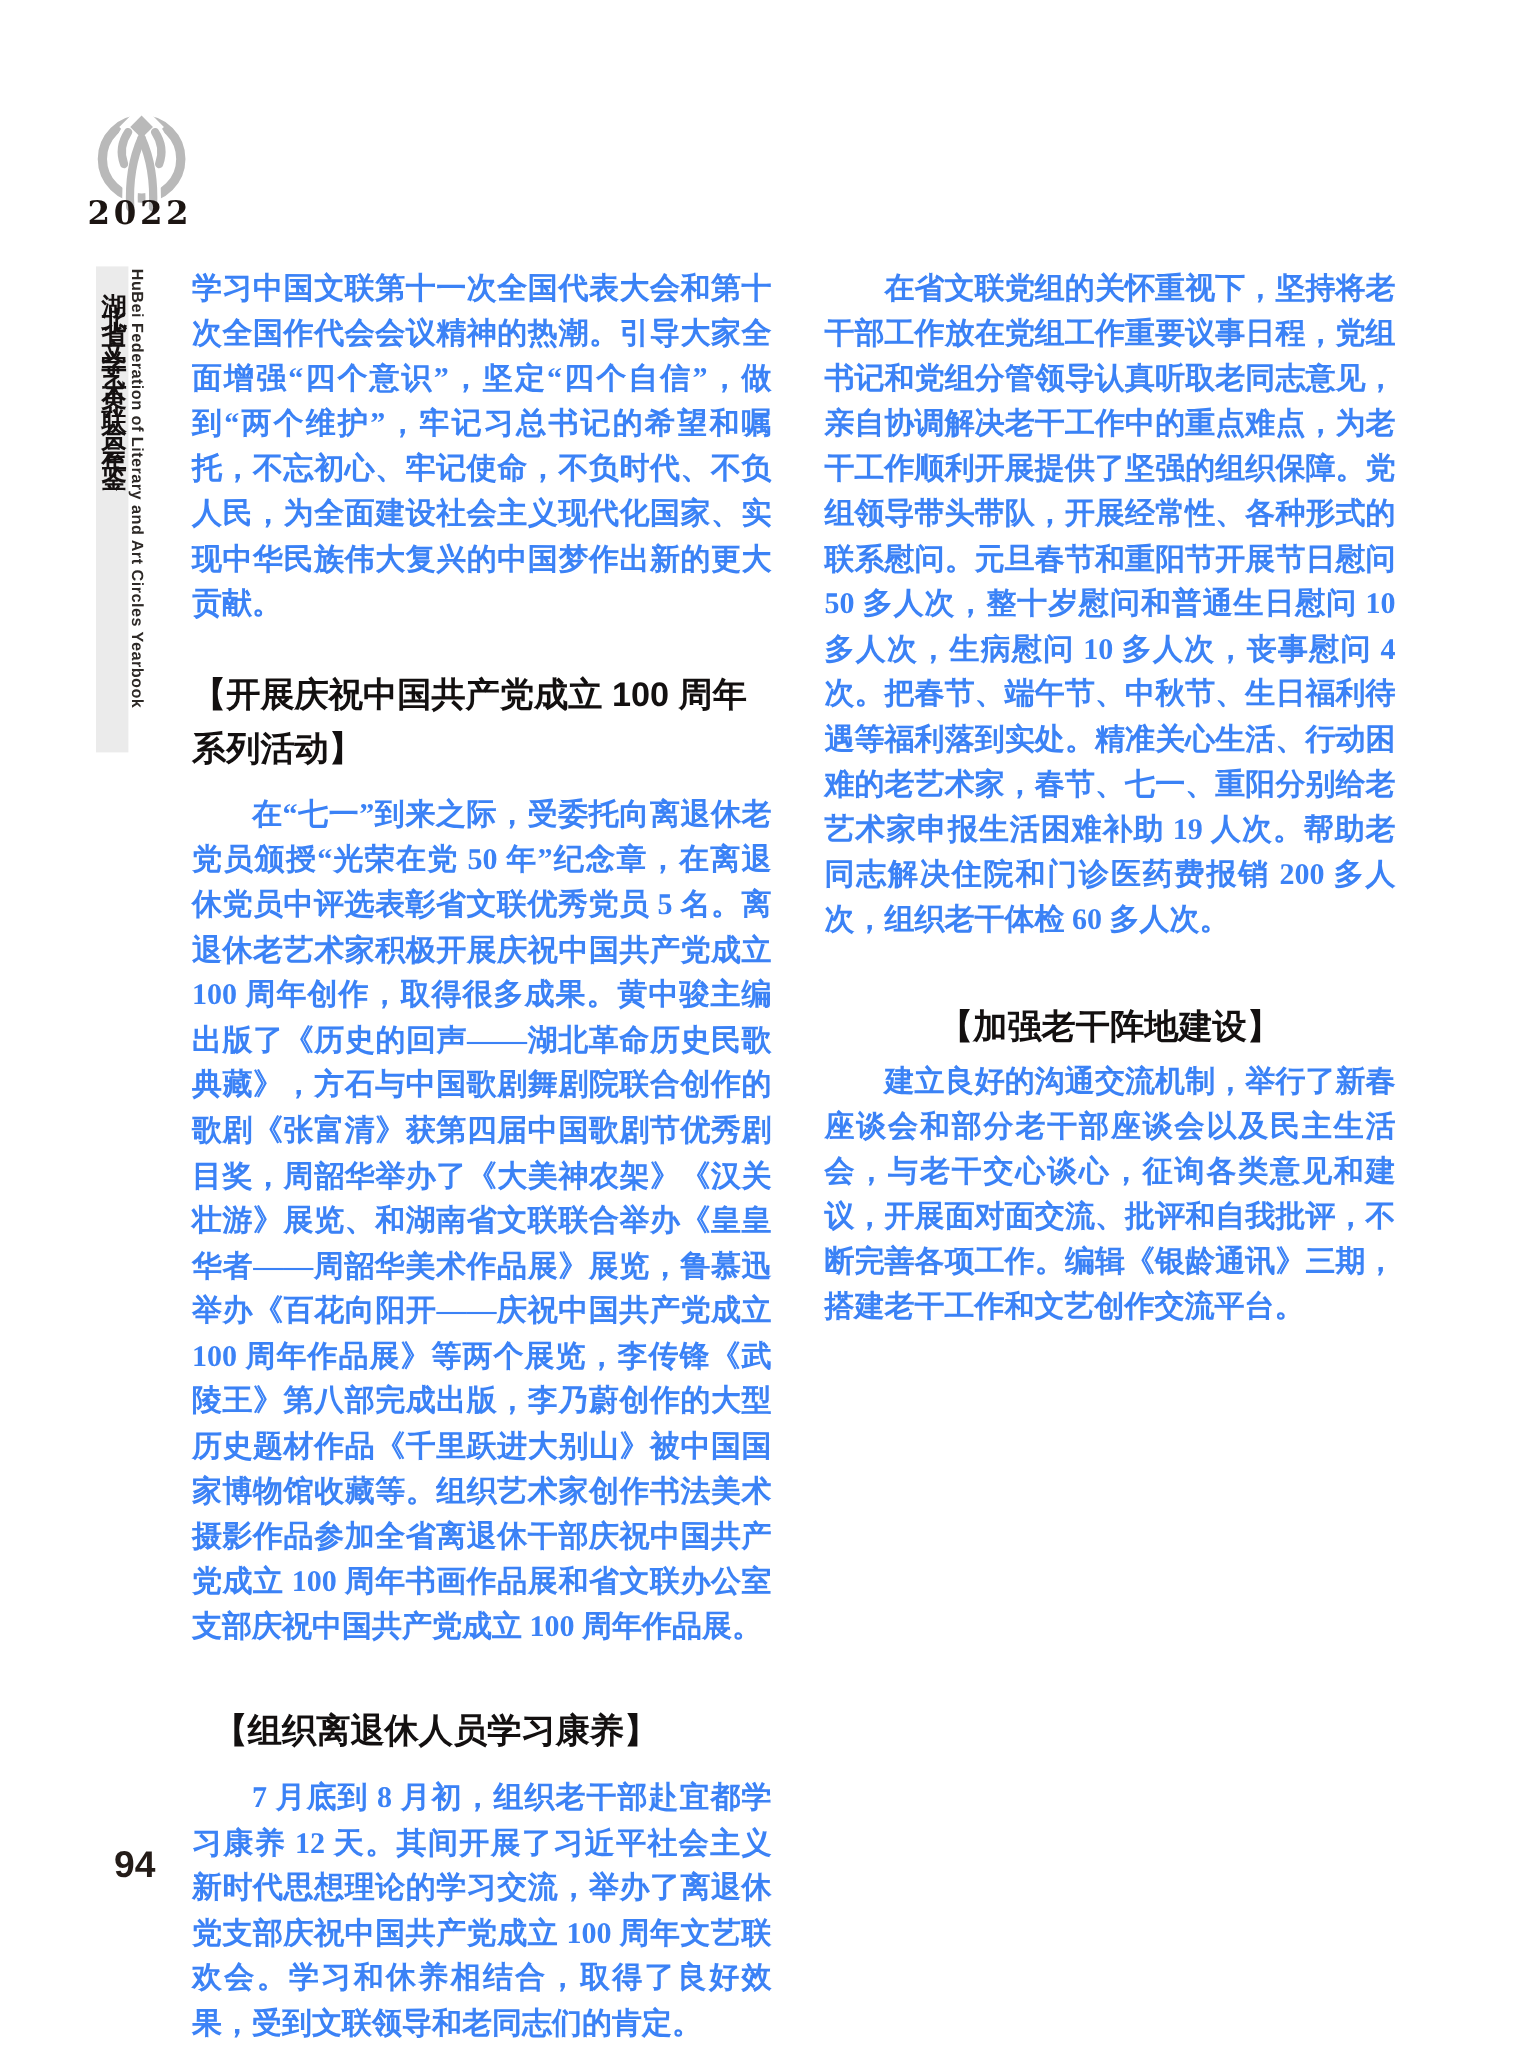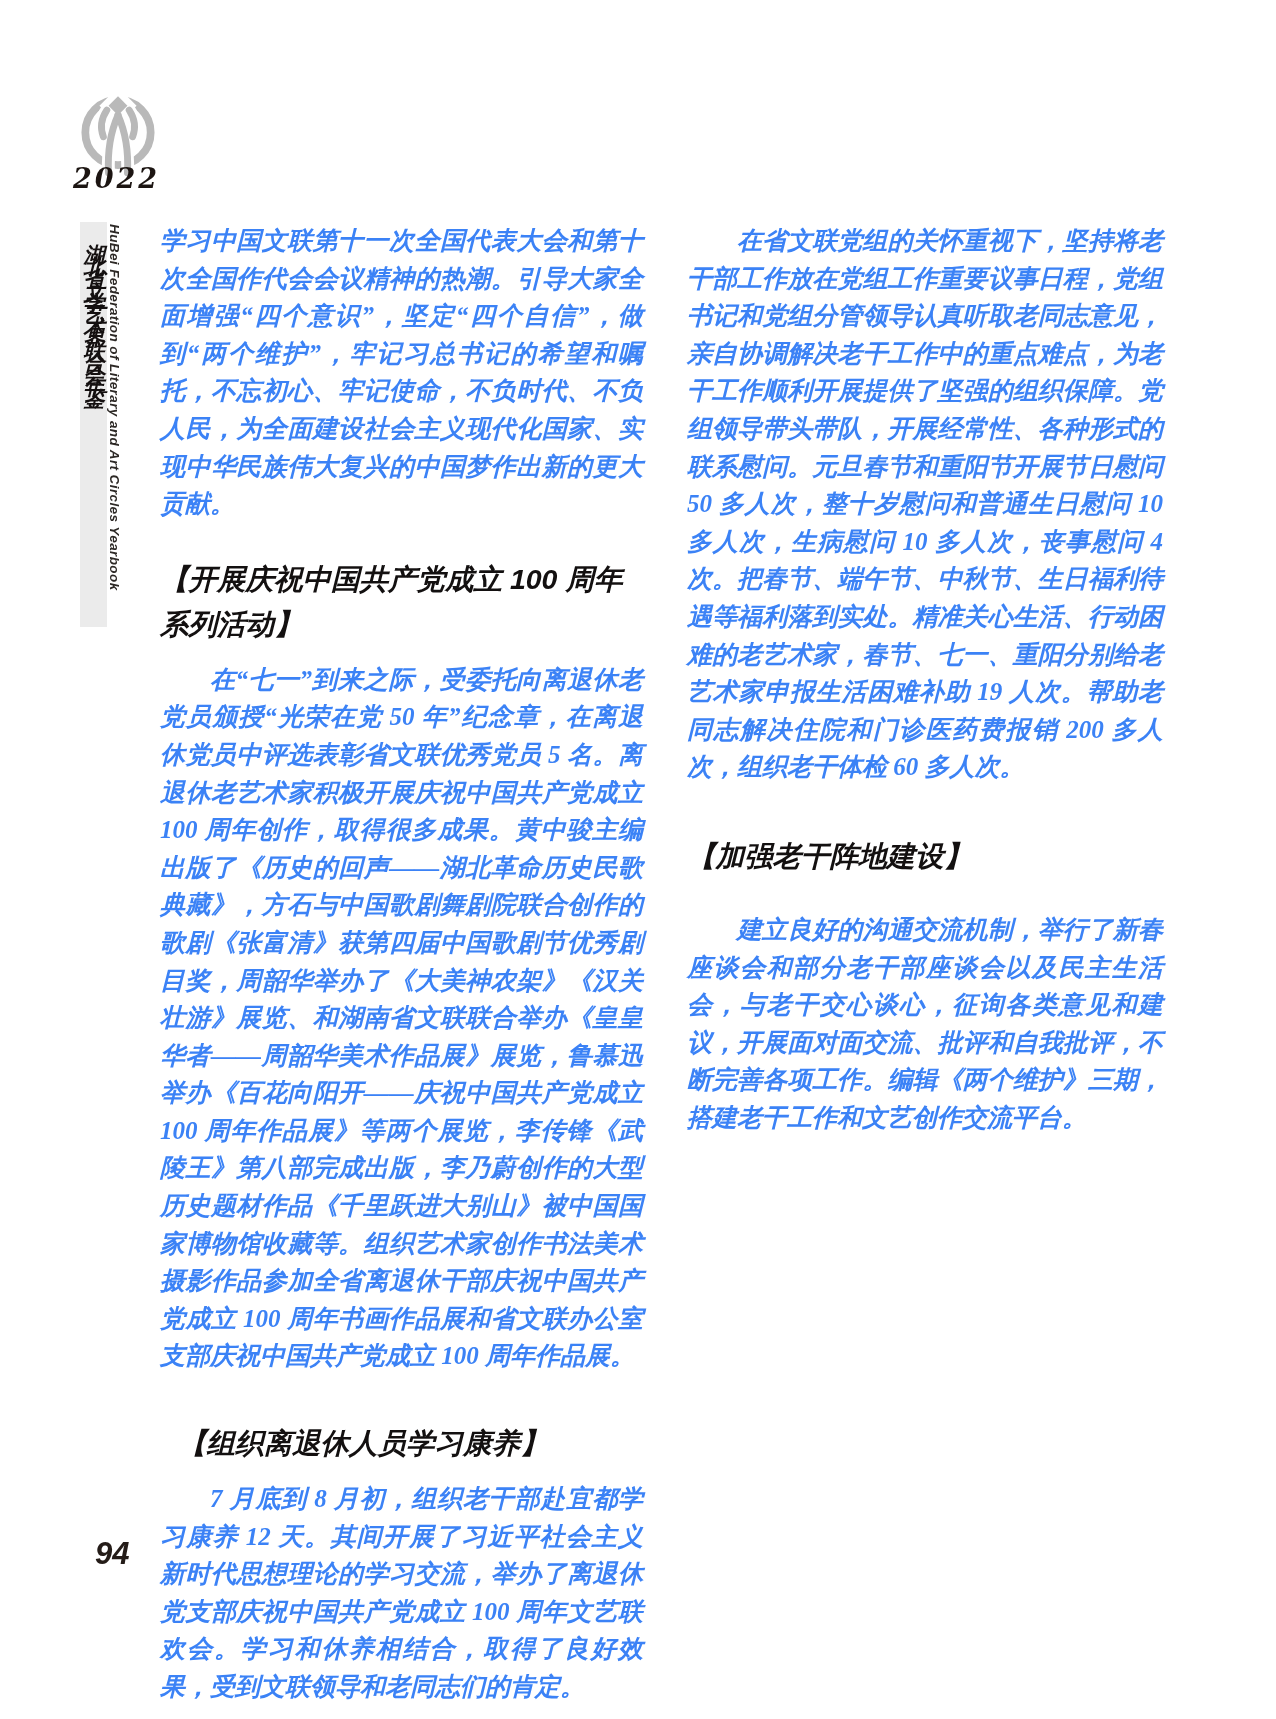--- a/index.html
+++ b/index.html
@@ -4,21 +4,20 @@
 <style>
   html, body { margin: 0; padding: 0; background: #ffffff; }
   .page {
     position: relative;
     width: 1276px;
     height: 1719px;
     background: #ffffff;
     overflow: hidden;
     font-family: "Liberation Serif", "DejaVu Serif", serif;
     color: #201712;
-    font-style: italic;
   }
 
   
   .logo {
     position: absolute;
     left: 72px;
     top: 92px;
     width: 92px;
     height: 86px;
   }
@@ -90,21 +89,21 @@
     margin: 0;
     font-family: "Liberation Sans", "DejaVu Sans", sans-serif;
     font-weight: bold;
     font-size: 28.5px;
     line-height: 45px;
     color: #131010;
   }
   .col.left  h2.gap-a { margin: 34px 0 14px 0; }
   .col.left  h2.gap-b { margin: 46px 0 14px 18px; }
   .col.right h2.gap-top { margin: 2px 0 16px 0; }
-  .col.right h2.gap-b   { margin: 48px 0 32px 0; }
+  .col.right h2.gap-b   { margin: 48px 0 4px 0; text-align: center; }
 
   .pageno {
     position: absolute;
     left: 95px;
     top: 1536px;
     font-family: "Liberation Sans", "DejaVu Sans", sans-serif;
     font-weight: bold;
     font-size: 31px;
     color: #241c18;
   }
@@ -149,18 +148,18 @@
     <p class="body">学习中国文联第十一次全国代表大会和第十次全国作代会会议精神的热潮。引导大家全面增强“四个意识”，坚定“四个自信”，做到“两个维护”，牢记习总书记的希望和嘱托，不忘初心、牢记使命，不负时代、不负人民，为全面建设社会主义现代化国家、实现中华民族伟大复兴的中国梦作出新的更大贡献。</p>
     <h2 class="head gap-a">【开展庆祝中国共产党成立 100 周年系列活动】</h2>
     <p class="body indent">在“七一”到来之际，受委托向离退休老党员颁授“光荣在党 50 年”纪念章，在离退休党员中评选表彰省文联优秀党员 5 名。离退休老艺术家积极开展庆祝中国共产党成立 100 周年创作，取得很多成果。黄中骏主编出版了《历史的回声——湖北革命历史民歌典藏》，方石与中国歌剧舞剧院联合创作的歌剧《张富清》获第四届中国歌剧节优秀剧目奖，周韶华举办了《大美神农架》《汉关壮游》展览、和湖南省文联联合举办《皇皇华者——周韶华美术作品展》展览，鲁慕迅举办《百花向阳开——庆祝中国共产党成立 100 周年作品展》等两个展览，李传锋《武陵王》第八部完成出版，李乃蔚创作的大型历史题材作品《千里跃进大别山》被中国国家博物馆收藏等。组织艺术家创作书法美术摄影作品参加全省离退休干部庆祝中国共产党成立 100 周年书画作品展和省文联办公室支部庆祝中国共产党成立 100 周年作品展。</p>
     <h2 class="head gap-b">【组织离退休人员学习康养】</h2>
     <p class="body indent">7 月底到 8 月初，组织老干部赴宜都学习康养 12 天。其间开展了习近平社会主义新时代思想理论的学习交流，举办了离退休党支部庆祝中国共产党成立 100 周年文艺联欢会。学习和休养相结合，取得了良好效果，受到文联领导和老同志们的肯定。</p>
   </div>
 
   <div class="col right">
     <p class="body indent">在省文联党组的关怀重视下，坚持将老干部工作放在党组工作重要议事日程，党组书记和党组分管领导认真听取老同志意见，亲自协调解决老干工作中的重点难点，为老干工作顺利开展提供了坚强的组织保障。党组领导带头带队，开展经常性、各种形式的联系慰问。元旦春节和重阳节开展节日慰问 50 多人次，整十岁慰问和普通生日慰问 10 多人次，生病慰问 10 多人次，丧事慰问 4 次。把春节、端午节、中秋节、生日福利待遇等福利落到实处。精准关心生活、行动困难的老艺术家，春节、七一、重阳分别给老艺术家申报生活困难补助 19 人次。帮助老同志解决住院和门诊医药费报销 200 多人次，组织老干体检 60 多人次。</p>
     <h2 class="head gap-b">【加强老干阵地建设】</h2>
-    <p class="body indent">建立良好的沟通交流机制，举行了新春座谈会和部分老干部座谈会以及民主生活会，与老干交心谈心，征询各类意见和建议，开展面对面交流、批评和自我批评，不断完善各项工作。编辑《两个维护》三期，搭建老干工作和文艺创作交流平台。</p>
+    <p class="body indent">建立良好的沟通交流机制，举行了新春座谈会和部分老干部座谈会以及民主生活会，与老干交心谈心，征询各类意见和建议，开展面对面交流、批评和自我批评，不断完善各项工作。编辑《银龄通讯》三期，搭建老干工作和文艺创作交流平台。</p>
   </div>
 
   <div class="pageno">94</div>
 
 </div>
 
 </body></html>

